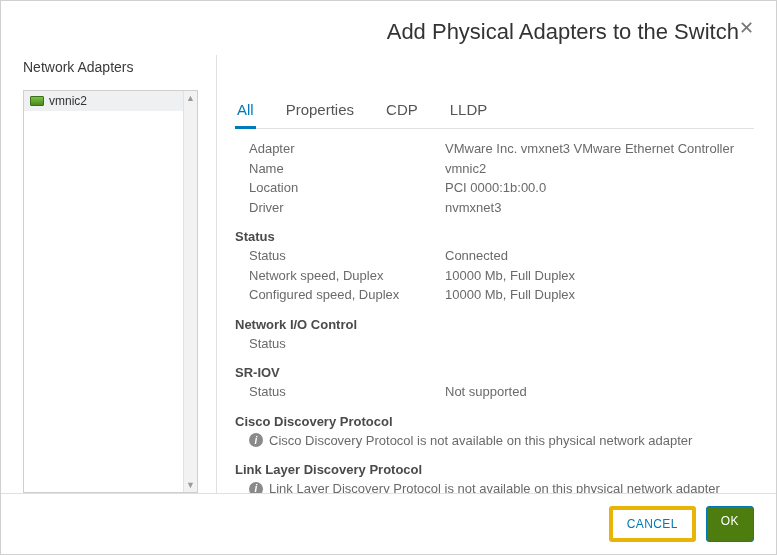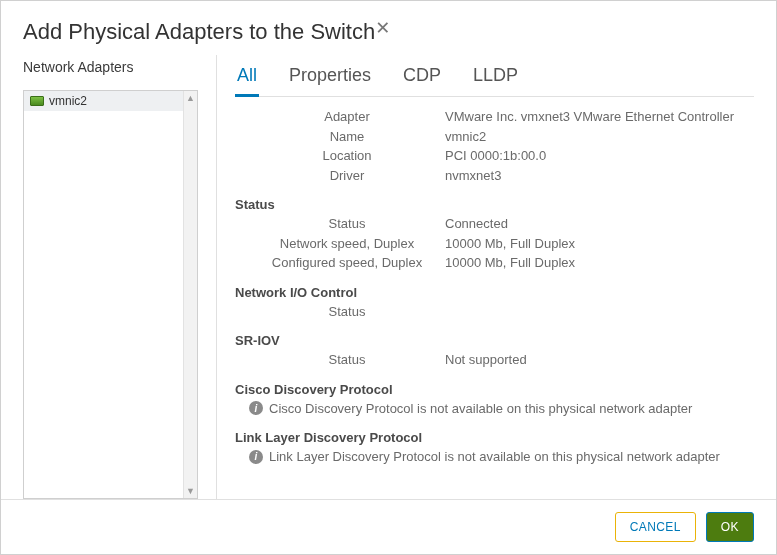--- a/index.html
+++ b/index.html
@@ -14,21 +14,21 @@
     width: 777px;
     height: 555px;
     border: 1px solid #d0d0d0;
     position: relative;
     display: flex;
     flex-direction: column;
   }
   .dialog-header {
     padding: 18px 22px 10px 22px;
     display: flex;
-    justify-content: flex-start;
+    justify-content: flex-end;
     align-items: flex-start;
   }
   .dialog-title {
     font-size: 22px;
     font-weight: 400;
     color: #333;
   }
   .close-x {
     font-size: 18px;
     color: #777;
@@ -104,45 +104,45 @@
   }
   .tabs {
     display: flex;
     gap: 28px;
     border-bottom: 1px solid #e0e0e0;
     margin-bottom: 10px;
     padding-top: 6px;
   }
   .tab {
     padding: 4px 2px 8px 2px;
-    font-size: 18px;
+    font-size: 15px;
     color: #555;
     cursor: pointer;
     border-bottom: 3px solid transparent;
     margin-bottom: -1px;
+    margin-top: 36px;
   }
   .tab.active {
     color: #0079b8;
     border-bottom-color: #0079b8;
   }
   .details {
     flex: 1;
     overflow: auto;
     padding-right: 4px;
   }
   .row {
     display: flex;
     font-size: 13px;
     color: #6a6a6a;
     line-height: 1.5;
   }
   .row .k {
     width: 210px;
     padding-left: 14px;
-    text-align: center;
   }
   .row .v { flex: 1; }
   .section-head {
     font-weight: 600;
     color: #4a4a4a;
     margin-top: 12px;
     margin-bottom: 2px;
     font-size: 13px;
   }
   .info-line {
@@ -177,21 +177,21 @@
   }
   .btn {
     font-size: 12px;
     padding: 7px 14px;
     border-radius: 3px;
     cursor: pointer;
     letter-spacing: 0.4px;
   }
   .btn-secondary {
     background: #fff;
-    border: 1px solid #eab308;
+    border: 4px solid #eab308;
     color: #0079b8;
   }
   .btn-primary {
     background: #4d7c0f;
     border: 1px solid #0079b8;
     color: #fff;
   }
 </style>
 </head>
 <body>

